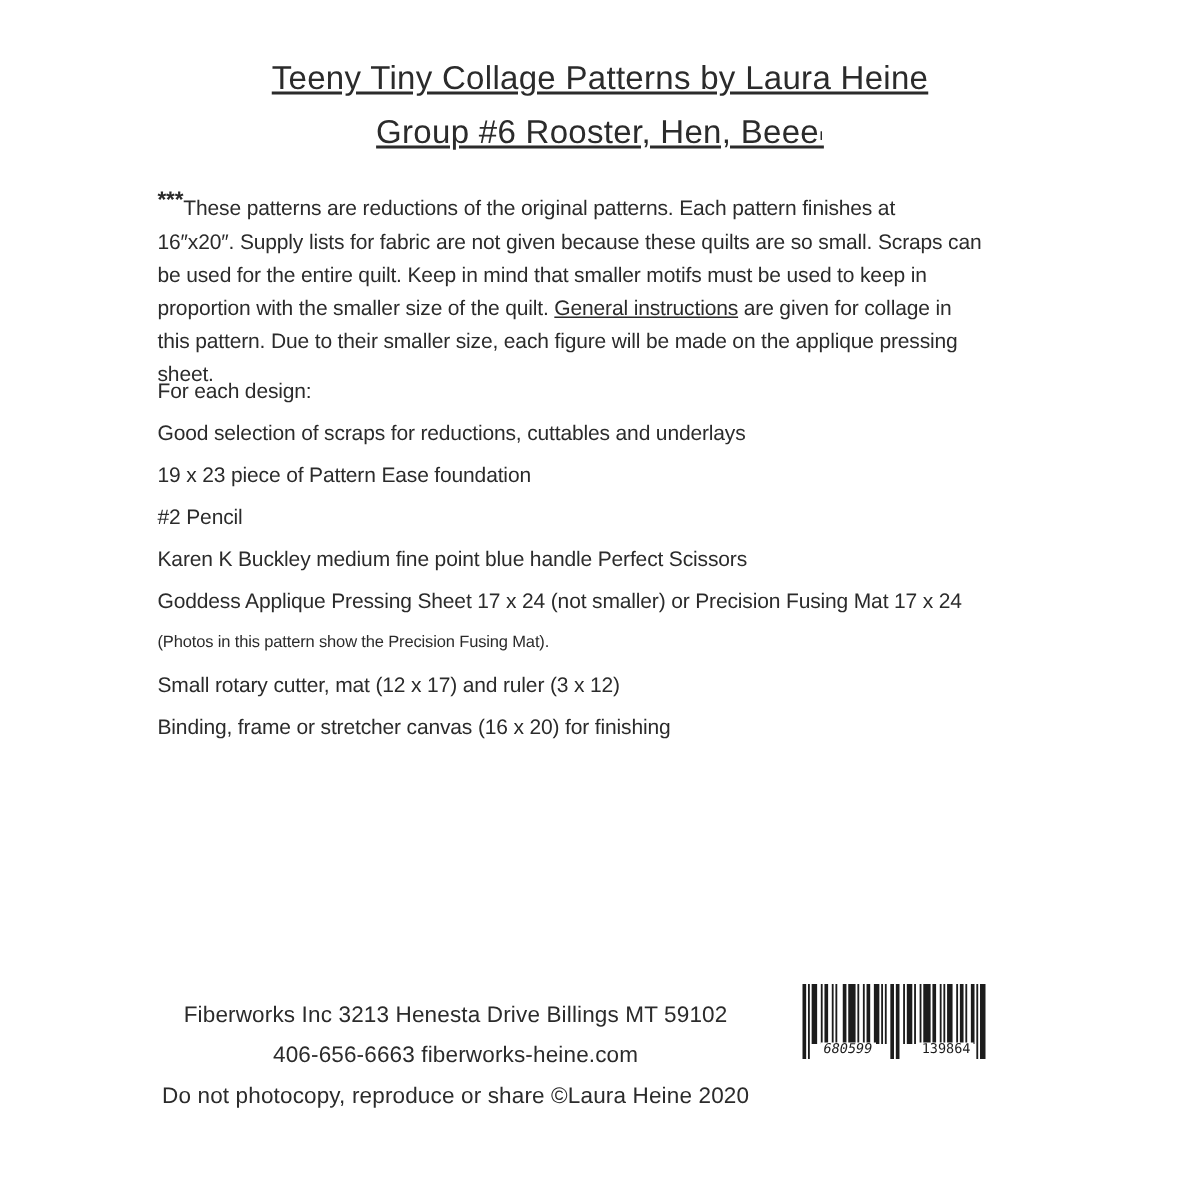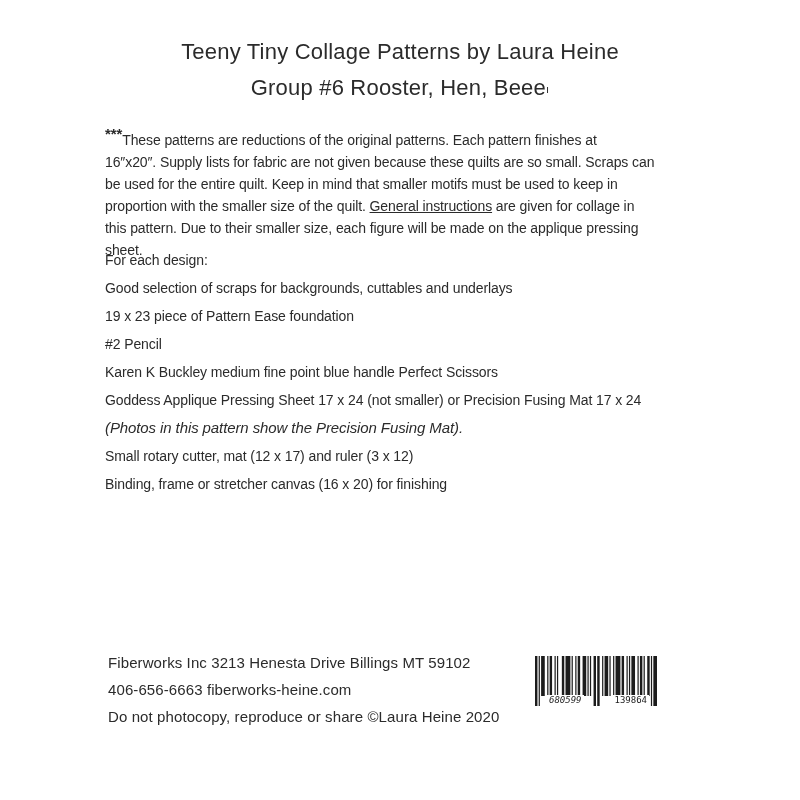--- a/index.html
+++ b/index.html
@@ -16,20 +16,21 @@
     position: absolute;
     top: 34px;
     left: 0;
     width: 800px;
     text-align: center;
   }
   .title-line {
     font-size: 22px;
     line-height: 36px;
     letter-spacing: 0.2px;
+    text-decoration: underline;
   }
   .subtitle-mark {
     font-size: 11px;
     vertical-align: 2px;
   }
   .intro {
     position: absolute;
     left: 105px;
     top: 109px;
     width: 665px;
@@ -50,25 +51,26 @@
     top: 246px;
     width: 665px;
   }
   .supply .line {
     font-size: 14px;
     line-height: 28px;
     height: 28px;
     letter-spacing: -0.1px;
     white-space: nowrap;
   }
-  .supply .line.small { font-size: 15px; font-style: italic; }
+  .supply .line.small { font-size: 11px; }
   .footer {
     position: absolute;
     left: 108px;
-    top: 649px;
+    top: 663px;
+    text-align: center;
   }
   .footer .fline {
     font-size: 15px;
     line-height: 27px;
     letter-spacing: 0.1px;
     white-space: nowrap;
   }
   .barcode {
     position: absolute;
     left: 535px;
@@ -111,21 +113,21 @@
 
   <p class="intro"><sup>***</sup><span>These patterns are reductions of the original patterns. Each pattern finishes at
 16″x20″. Supply lists for fabric are not given because these quilts are so small. Scraps can
 be used for the entire quilt. Keep in mind that smaller motifs must be used to keep in
 proportion with the smaller size of the quilt. </span><span class="underline">General instructions</span><span> are given for collage in
 this pattern. Due to their smaller size, each figure will be made on the applique pressing
 sheet.</span></p>
 
   <div class="supply">
     <div class="line">For each design:</div>
-    <div class="line">Good selection of scraps for backgrounds, cuttables and underlays</div>
+    <div class="line">Good selection of scraps for reductions, cuttables and underlays</div>
     <div class="line">19 x 23 piece of Pattern Ease foundation</div>
     <div class="line">#2 Pencil</div>
     <div class="line">Karen K Buckley medium fine point blue handle Perfect Scissors</div>
     <div class="line">Goddess Applique Pressing Sheet 17 x 24 (not smaller) or Precision Fusing Mat 17 x 24</div>
     <div class="line small">(Photos in this pattern show the Precision Fusing Mat).</div>
     <div class="line">Small rotary cutter, mat (12 x 17) and ruler (3 x 12)</div>
     <div class="line">Binding, frame or stretcher canvas (16 x 20) for finishing</div>
   </div>
 
   <div class="footer">

